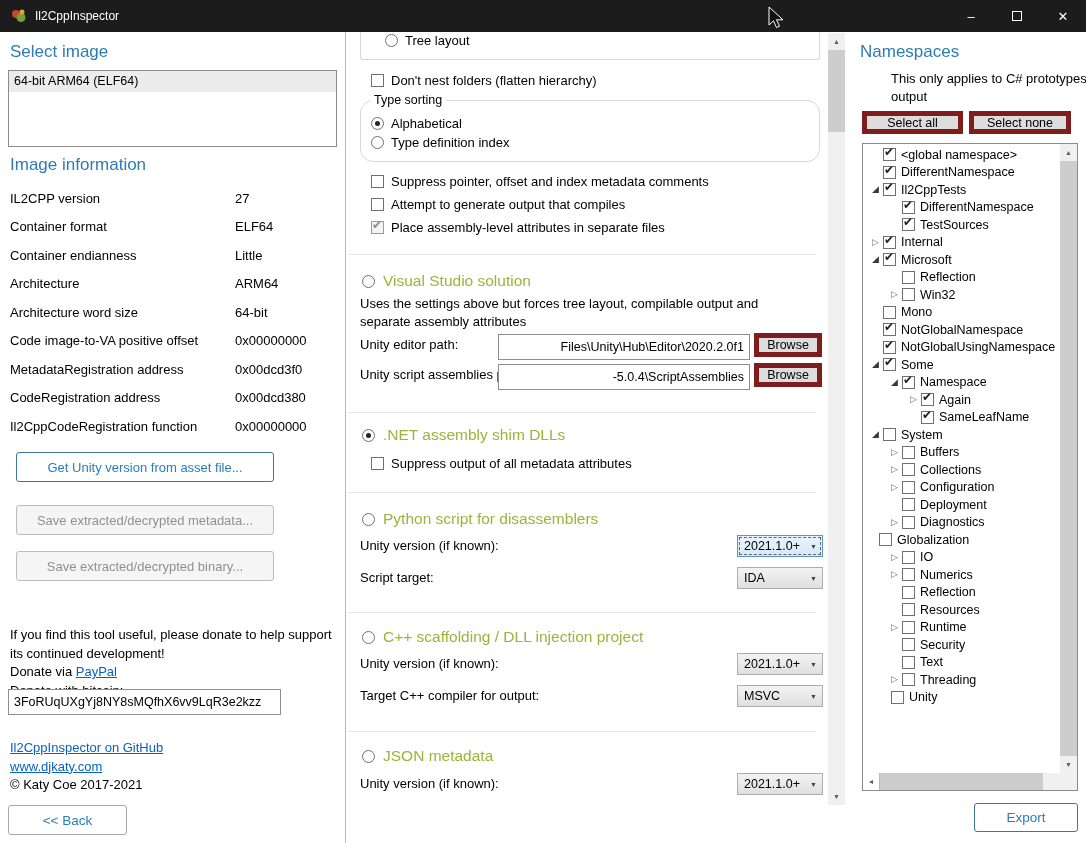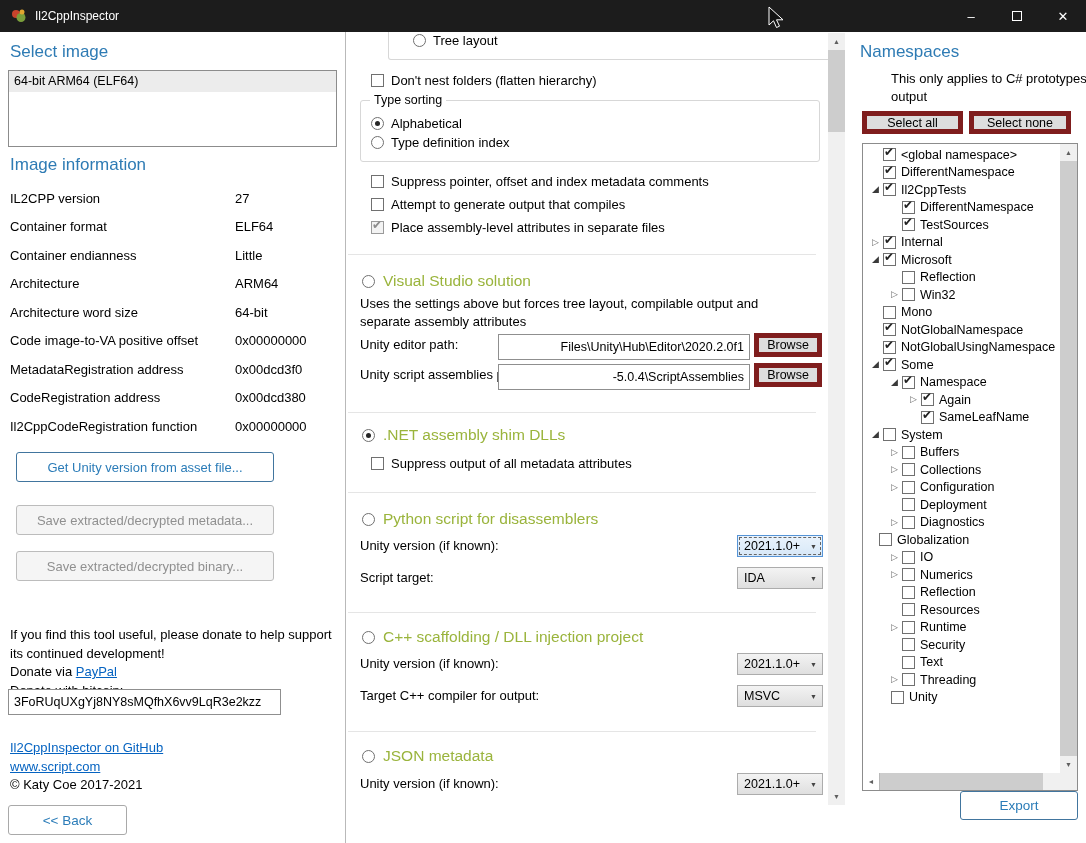--- a/index.html
+++ b/index.html
@@ -64,23 +64,23 @@
   .btn-unity { top:420px; left:16px; width:258px; height:30px; }
   .btn-meta  { top:473px; left:16px; width:258px; height:30px; }
   .btn-bin   { top:519px; left:16px; width:258px; height:30px; }
   .donate { position:absolute; top:594px; left:10px; width:335px; line-height:18.5px; }
   .bitcoin-box { position:absolute; top:657px; left:8px; width:273px; height:21px; }
   .links-block { position:absolute; top:707px; left:10px; line-height:18.5px; }
   .btn-back { left:8px; bottom:8px; width:119px; height:30px; }
 
   
   .center { position:absolute; left:346px; top:32px; width:482px; height:811px; overflow:hidden; background:#fff; }
-  .groupbox { position:absolute; border:1px solid #d7d7d7; border-radius:3px; }
+  .groupbox { position:absolute; border:1px solid #d7d7d7; border-radius:13px; }
   .gb-label { position:absolute; top:-8px; left:9px; background:#fff; padding:0 4px; font-size:12.5px; }
-  .partial-group { top:-2px; left:14px; width:460px; height:30px; border-top:none; border-radius:0 0 3px 3px;margin-left:28px; }
+  .partial-group { top:-2px; left:14px; width:460px; height:30px; border-top:none; border-radius:0 0 3px 3px; }
   .tree-layout-row { position:absolute; top:3px; left:24px; }
   .flatten-row { position:absolute; top:41px; left:25px; }
   .ts-box { top:68px; left:14px; width:460px; height:62px; }
   .ts-options { position:absolute; top:13px; left:10px; }
   .ts-options .chk-row { height:19px; }
   .general-checks { position:absolute; top:141px; left:25px; }
   .general-checks .chk-row { height:17px; margin-bottom:6px; }
   .sep { position:absolute; left:2px; right:12px; height:1px; background:#e5e5e5; }
   .sec { position:absolute; left:16px; display:flex; align-items:center; gap:8px; height:22px; }
   .desc { position:absolute; left:14px; width:448px; line-height:18px; }
@@ -99,21 +99,21 @@
   .btn-selnone { position:absolute; top:79px; left:114px; width:102px; height:23px; }
   .tree-box { position:absolute; top:111px; left:7px; width:216px; height:648px; border:1px solid #8c8c8c; background:#fff; }
   .tree-rows { position:absolute; top:2px; left:1px; right:17px; bottom:17px; overflow:hidden; }
   .tree-row { display:flex; align-items:center; height:17.5px; white-space:nowrap; font-size:12.5px; }
   .expander { width:15px; flex:none; text-align:center; font-size:9px; color:#6b6b6b; line-height:13px; }
   .expander.open { font-size:9px; color:#3a3a3a; }
   .tree-cb { margin-right:5px; }
   .tree-vscroll { top:0; right:0; bottom:17px; width:17px; }
   .tree-hscroll { bottom:0; left:0; right:17px; height:17px; }
   .sb-corner { position:absolute; right:0; bottom:0; width:17px; height:17px; background:#f0f0f0; }
-  .btn-export { right:8px; bottom:23px; width:118px; height:29px; }
+  .btn-export { right:8px; bottom:11px; width:104px; height:29px; }
 </style>
 </head>
 <body>
 
 <div class="window">
 
   <div class="titlebar">
     <svg class="app-icon" viewBox="0 0 16 16">
       <circle cx="5" cy="6" r="4" fill="#c8442c"></circle>
       <circle cx="10" cy="9.5" r="4.5" fill="#7a9e3b"></circle>
@@ -187,21 +187,21 @@
 
     <div class="donate">
       <div>If you find this tool useful, please donate to help support its continued development!</div>
       <div><span>Donate via </span><a class="link">PayPal</a></div>
       <div>Donate with bitcoin:</div>
     </div>
     <div class="tbox bitcoin-box">3FoRUqUXgYj8NY8sMQfhX6vv9LqR3e2kzz</div>
 
     <div class="links-block">
       <div><a class="link">Il2CppInspector on GitHub</a></div>
-      <div><a class="link">www.script.com</a></div>
+      <div><a class="link">www.djkaty.com</a></div>
       <div>© Katy Coe 2017-2021</div>
     </div>
 
     <div class="btn back-style btn-back">&lt;&lt; Back</div>
   </div>
 
   <div class="center">
 
     <div class="groupbox partial-group">
       <div class="chk-row tree-layout-row">

